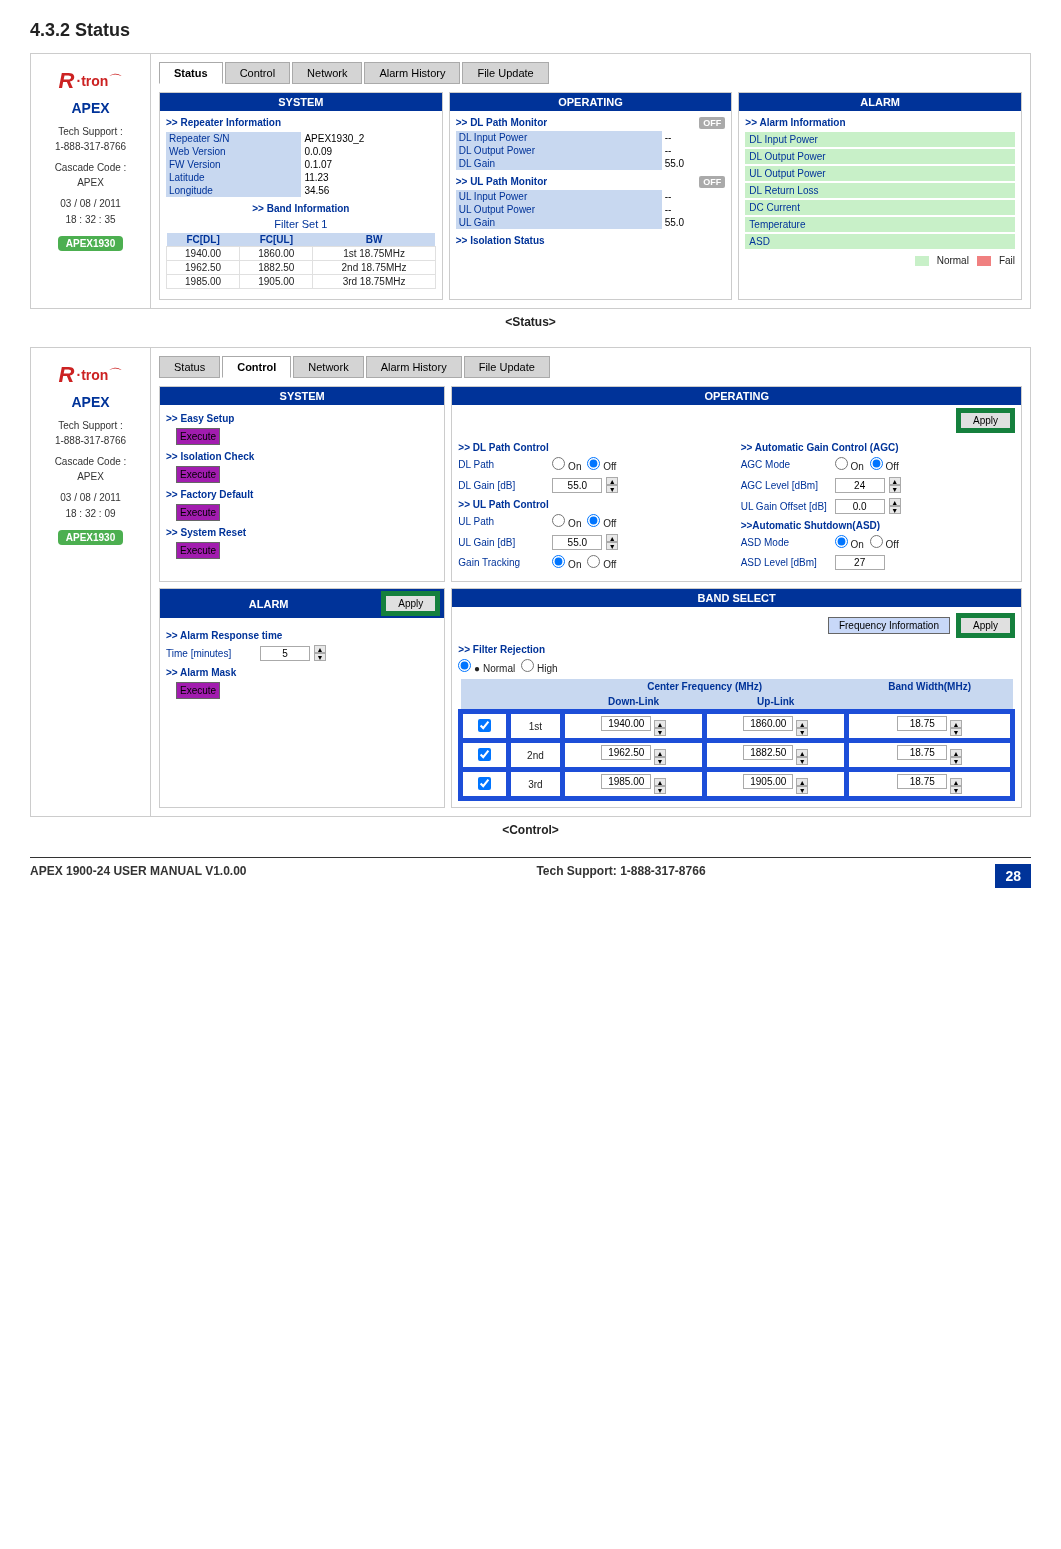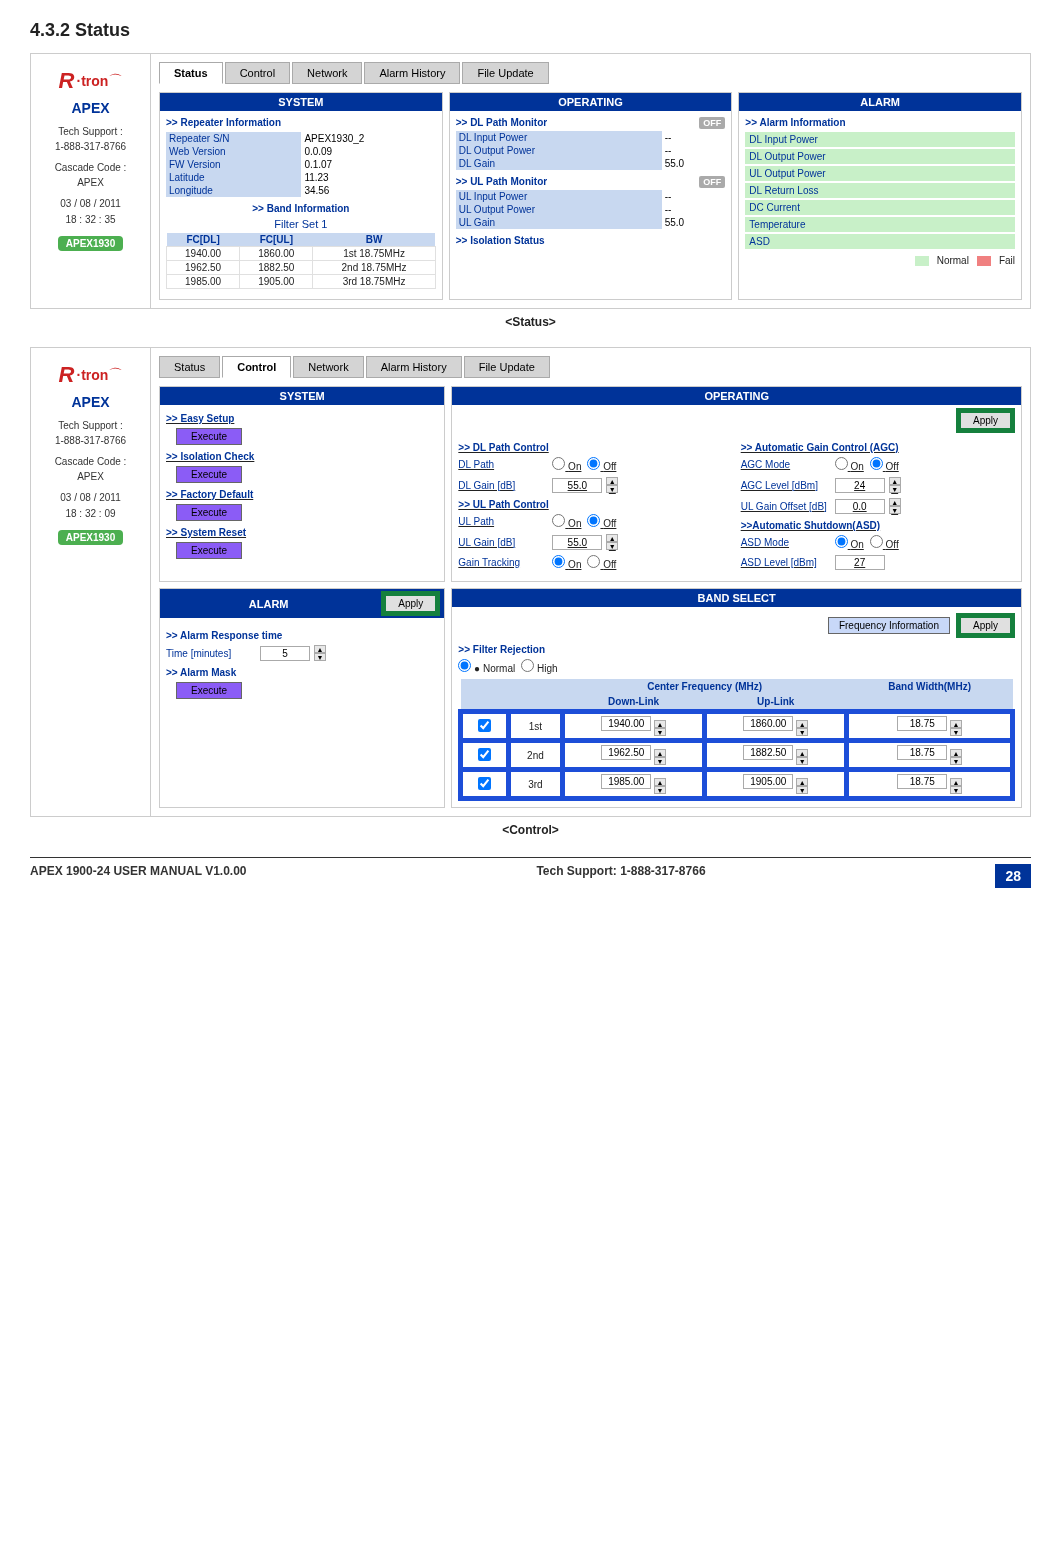--- a/index.html
+++ b/index.html
@@ -253,35 +253,34 @@
       background: #003399;
       color: #fff;
       text-align: center;
       padding: 3px;
       font-size: 11px;
       font-weight: bold;
     }
 
     .ctrl-body {
       padding: 6px;
-      text-decoration: underline;
     }
 
     .ctrl-section-label {
       font-size: 10px;
       font-weight: bold;
       color: #003399;
       margin-bottom: 4px;
       margin-top: 6px;
     }
 
     .execute-btn {
       border: 1px solid #666;
-      background: #8b5cf6;
-      padding: 2px 14px;
+      background: #a21caf;
+      padding: 2px 3px;
       font-size: 10px;
       cursor: pointer;
       margin-left: 10px;
     }
 
     .apply-btn {
       border: 5px solid #15803d;
       background: #e0e0e0;
       padding: 2px 12px;
       font-size: 10px;

